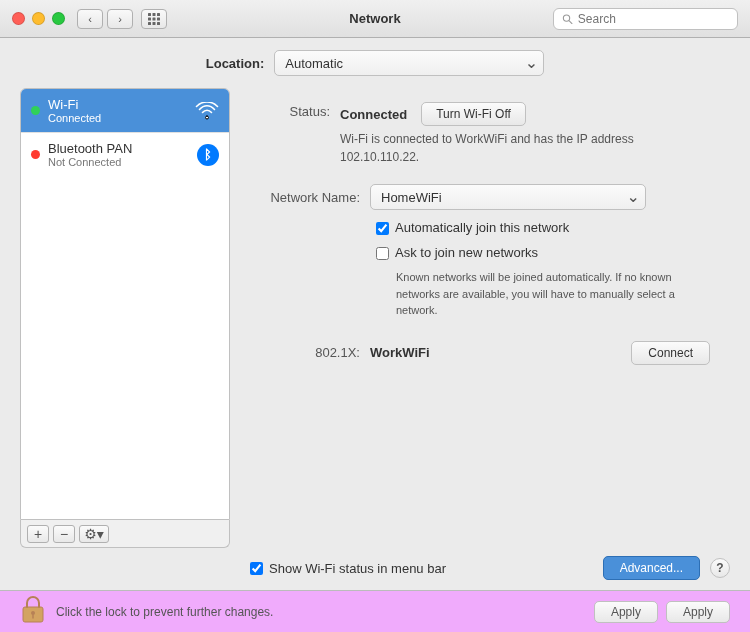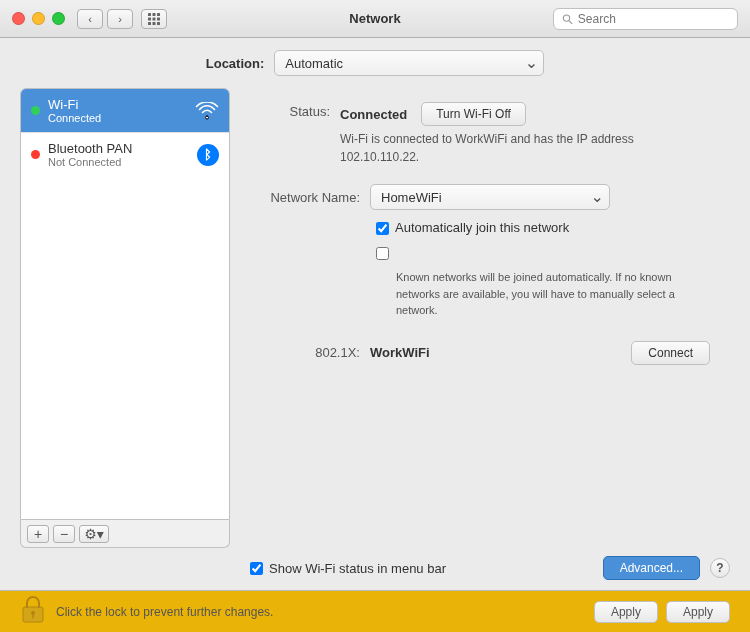--- a/index.html
+++ b/index.html
@@ -339,21 +339,21 @@
       align-items: center;
     }
     .field-select {
       appearance: none;
       background: linear-gradient(to bottom, #fbfbfb, #efefef);
       border: 1px solid #c0c0c0;
       border-radius: 5px;
       padding: 3px 28px 3px 10px;
       font-size: 13px;
       color: #333;
-      width: 240px;
+      width: 276px;
       height: 26px;
       cursor: pointer;
       outline: none;
     }
 
     
     .checkbox-row {
       display: flex;
       align-items: flex-start;
       gap: 6px;
@@ -434,21 +434,21 @@
       align-items: center;
       justify-content: center;
       font-size: 12px;
       color: #555;
       cursor: pointer;
       font-weight: bold;
     }
 
     
     .lock-bar {
-      background: #eab308;
+      background: #f0abfc;
       border-top: 1px solid #bbb;
       padding: 8px 20px;
       display: flex;
       align-items: center;
       gap: 10px;
       height: 42px;
     }
     .lock-icon {
       font-size: 22px;
       opacity: 0.7;
@@ -588,20 +588,21 @@
       </div>
 
       <div class="checkbox-row">
         <input type="checkbox" checked="" id="autojoin" style="">
         <label for="autojoin" class="checkbox-label">Automatically join this network</label>
       </div>
 
       <div class="checkbox-row" style="flex-direction:column;align-items:flex-start;">
         <div style="display:flex;align-items:flex-start;gap:6px;">
           <input type="checkbox" id="askjoin" style="margin-top: 2px;">
+          <label for="askjoin" class="checkbox-label">Ask to join new networks</label>
         </div>
         <div class="checkbox-sublabel" style="margin-left:20px;">Known networks will be joined automatically. If no known networks are available, you will have to manually select a network.</div>
       </div>
 
       <div class="dot1x-row" style="margin-top:12px;">
         <span class="dot1x-label">802.1X:</span>
         <span class="dot1x-value">WorkWiFi</span>
         <button class="connect-btn">Connect</button>
       </div>
 

